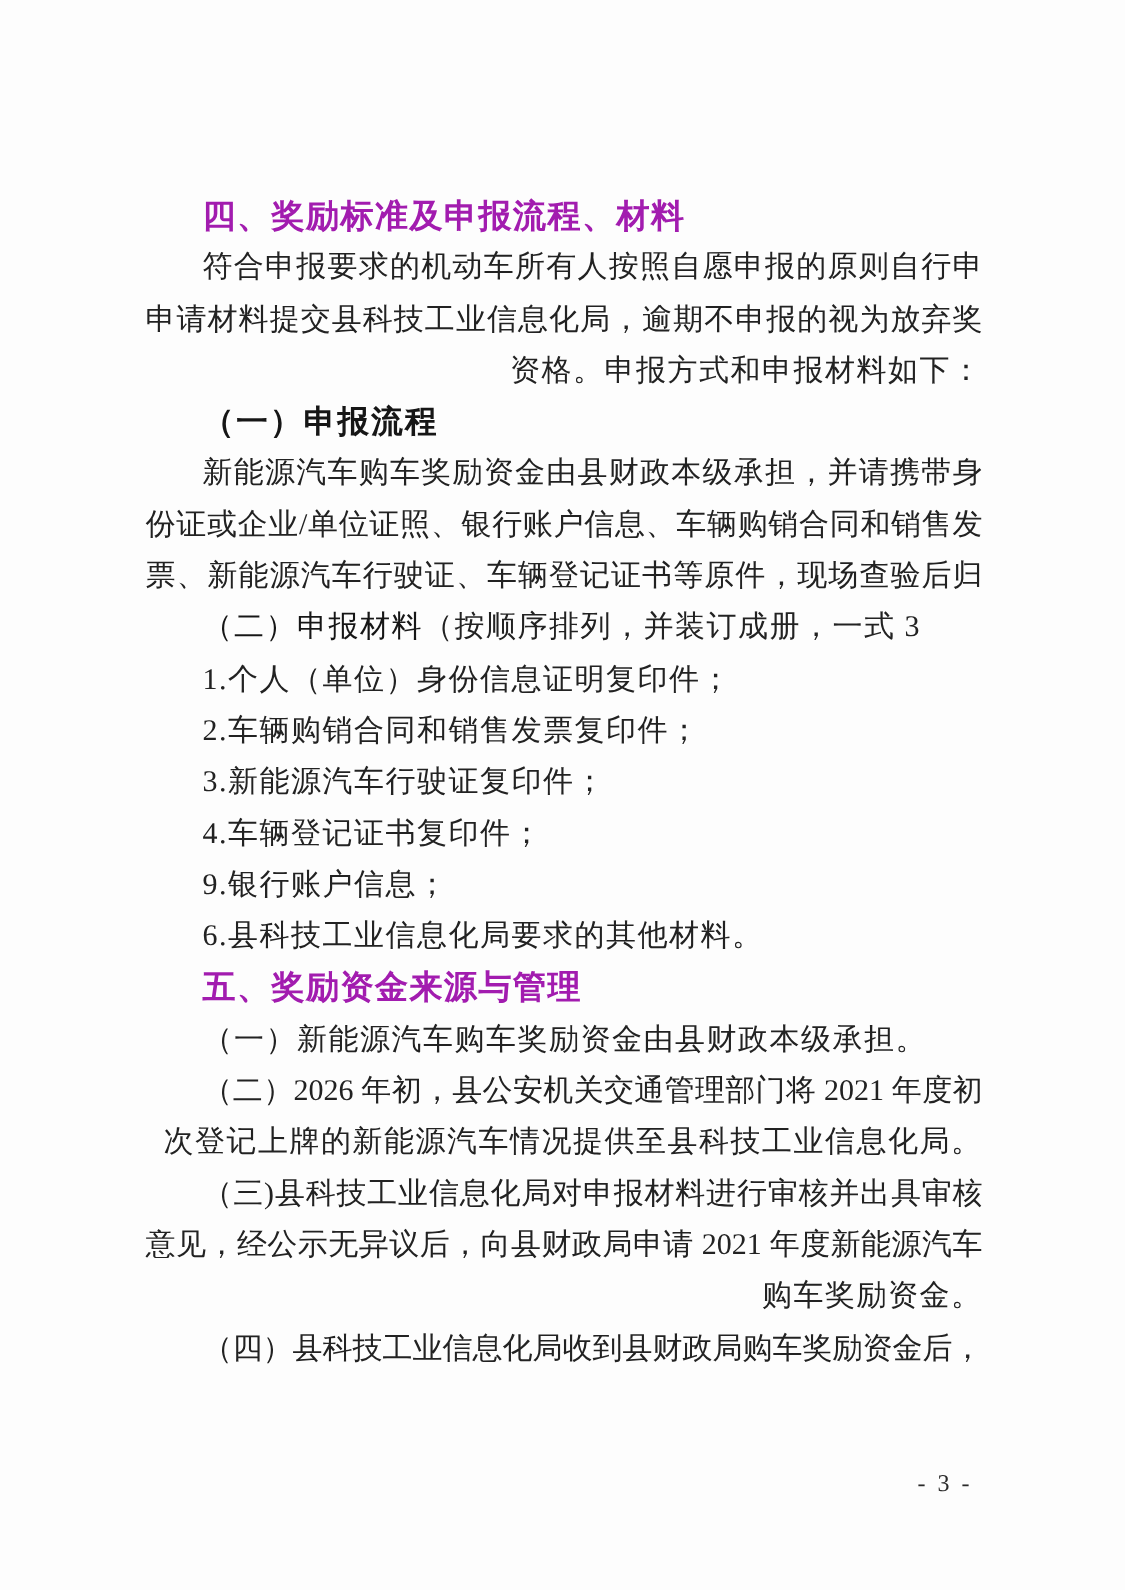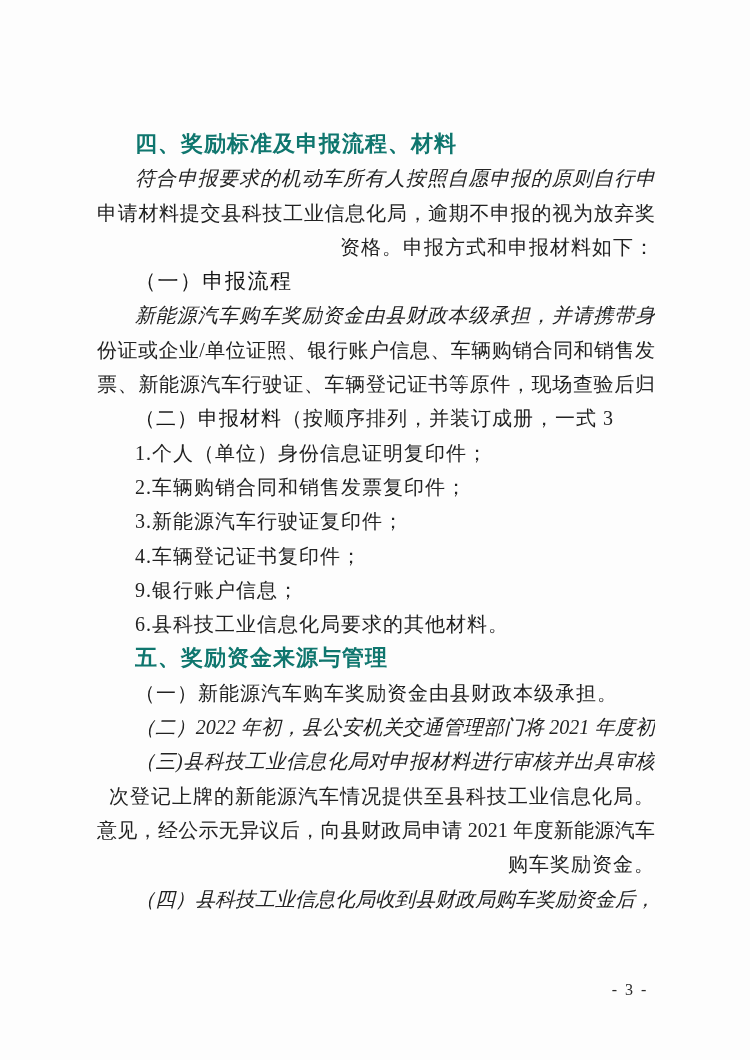--- a/index.html
+++ b/index.html
@@ -25,39 +25,38 @@
     height: 34.3px;
     line-height: 34.3px;
     font-size: 20px;
     overflow: hidden;
   }
   
   .heading {
     font-family: Liberation Serif, serif;
     font-weight: bold;
     font-size: 22px;
-    color: #0f766e;
+    color: #a21caf;
     text-indent: 38px;
     letter-spacing: 1px;
   }
   
   .subheading {
-    font-weight: normal;
+    font-weight: bold;
     font-size: 21px;
     color: #161616;
     text-indent: 38px;
     letter-spacing: 1.5px;
   }
   
   .body-first {
     text-indent: 38px;
     text-align: justify;
     text-align-last: justify;
     text-justify: inter-character;
-    font-style: italic;
   }
   
   .body-fill {
     text-align: justify;
     text-align-last: justify;
     text-justify: inter-character;
   }
   
   .body-end {
     text-align: right;
@@ -100,21 +99,21 @@
     <span class="bold-run">（二）申报材料</span><span>（按顺序排列，并装订成册，一式 3 份）</span>
   </div>
   <div class="line indent-left">1.个人（单位）身份信息证明复印件；</div>
   <div class="line indent-left">2.车辆购销合同和销售发票复印件；</div>
   <div class="line indent-left">3.新能源汽车行驶证复印件；</div>
   <div class="line indent-left">4.车辆登记证书复印件；</div>
   <div class="line indent-left">9.银行账户信息；</div>
   <div class="line indent-left">6.县科技工业信息化局要求的其他材料。</div>
   <div class="line heading">五、奖励资金来源与管理</div>
   <div class="line indent-left">（一）新能源汽车购车奖励资金由县财政本级承担。</div>
-  <div class="line body-first">（二）2022 年初，县公安机关交通管理部门将 2021 年度初</div>
+  <div class="line body-first">（二）2026 年初，县公安机关交通管理部门将 2021 年度初</div>
+  <div class="line body-end">次登记上牌的新能源汽车情况提供至县科技工业信息化局。</div>
   <div class="line body-first">（三)县科技工业信息化局对申报材料进行审核并出具审核</div>
-  <div class="line body-end">次登记上牌的新能源汽车情况提供至县科技工业信息化局。</div>
   <div class="line body-fill">意见，经公示无异议后，向县财政局申请 2021 年度新能源汽车</div>
   <div class="line body-end">购车奖励资金。</div>
   <div class="line body-first">（四）县科技工业信息化局收到县财政局购车奖励资金后，</div>
 </div>
 
 <div class="page-number">- 3 -</div>
 
 </body></html>

